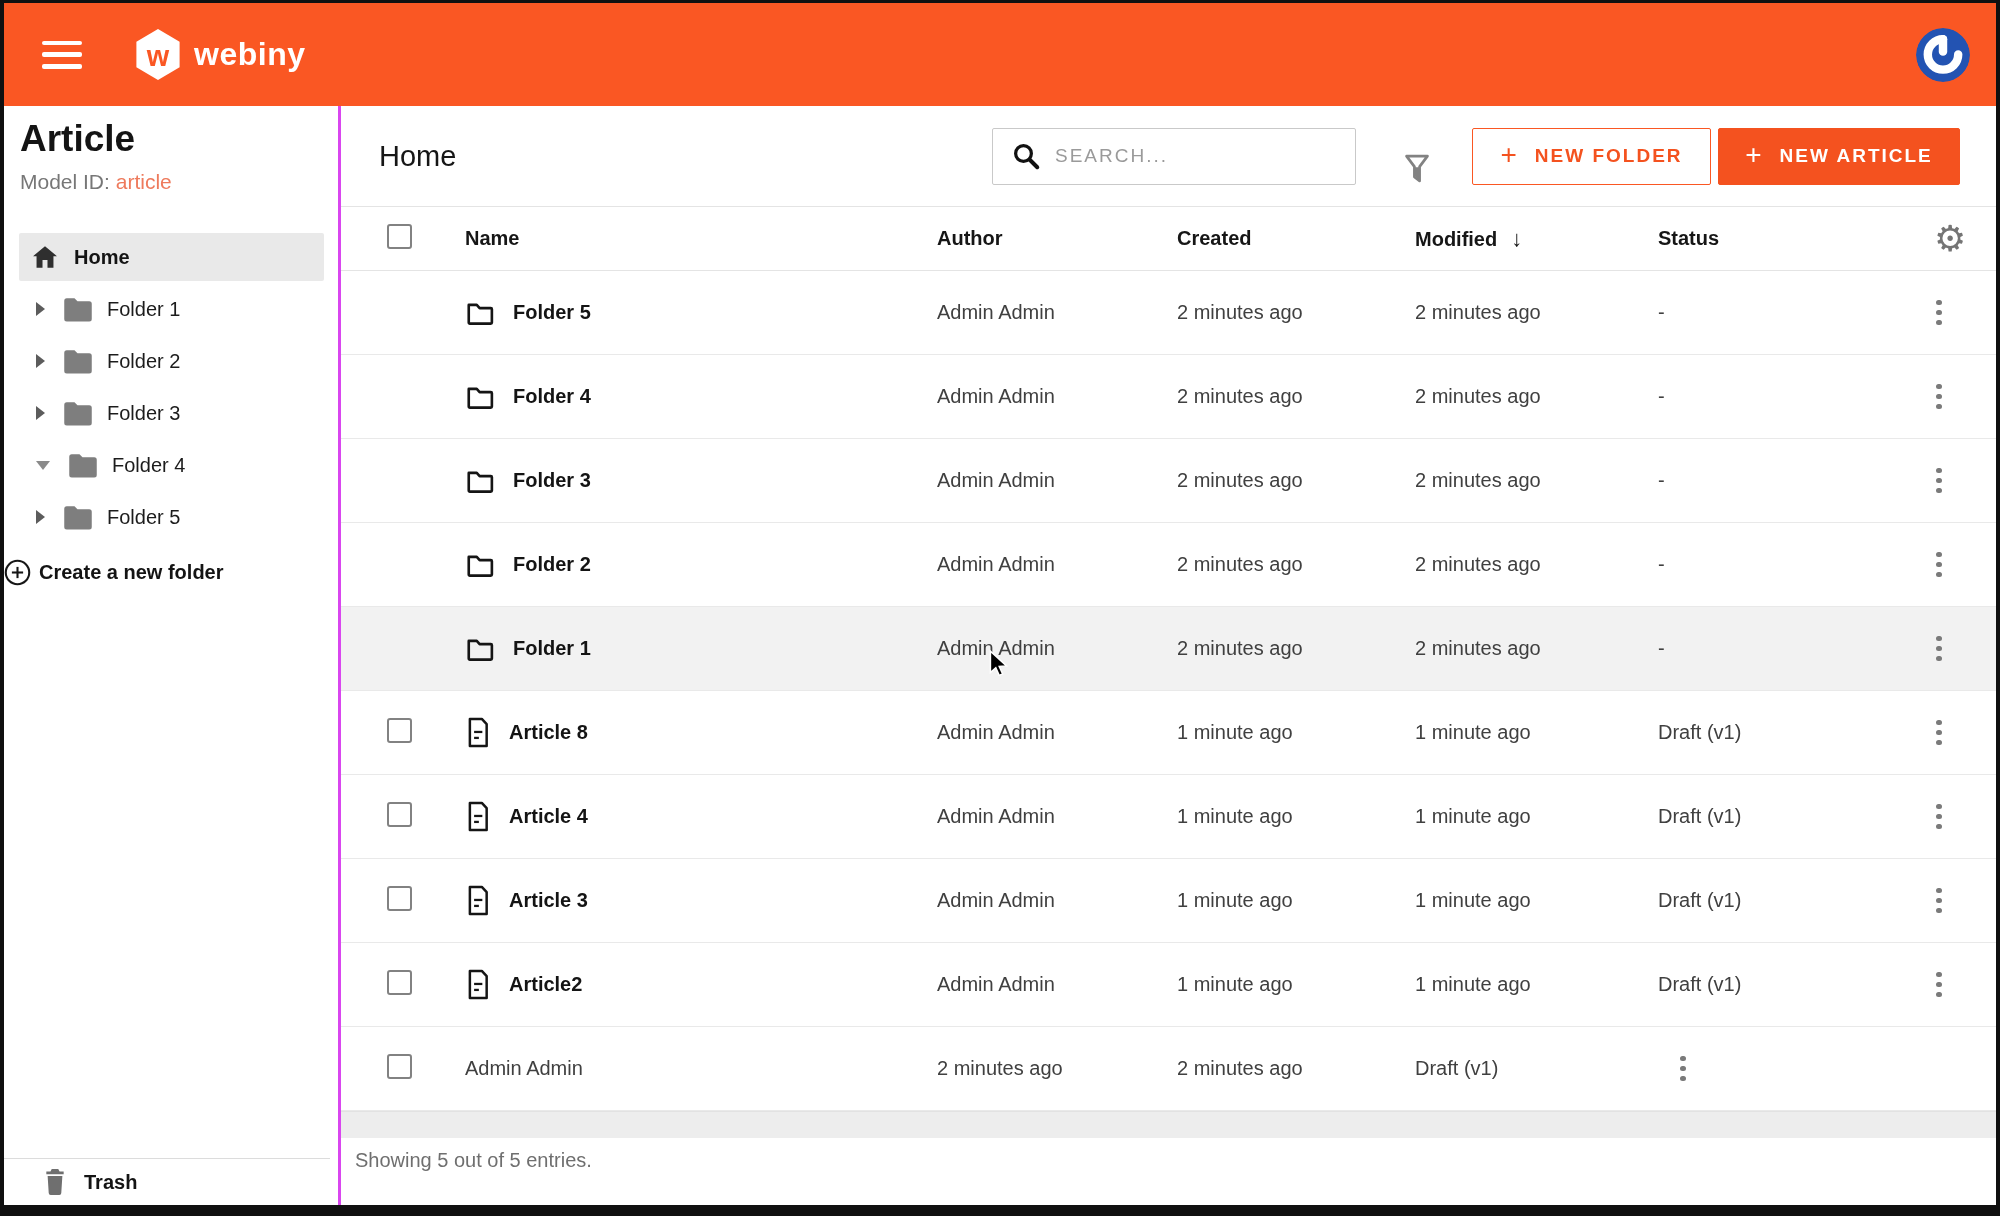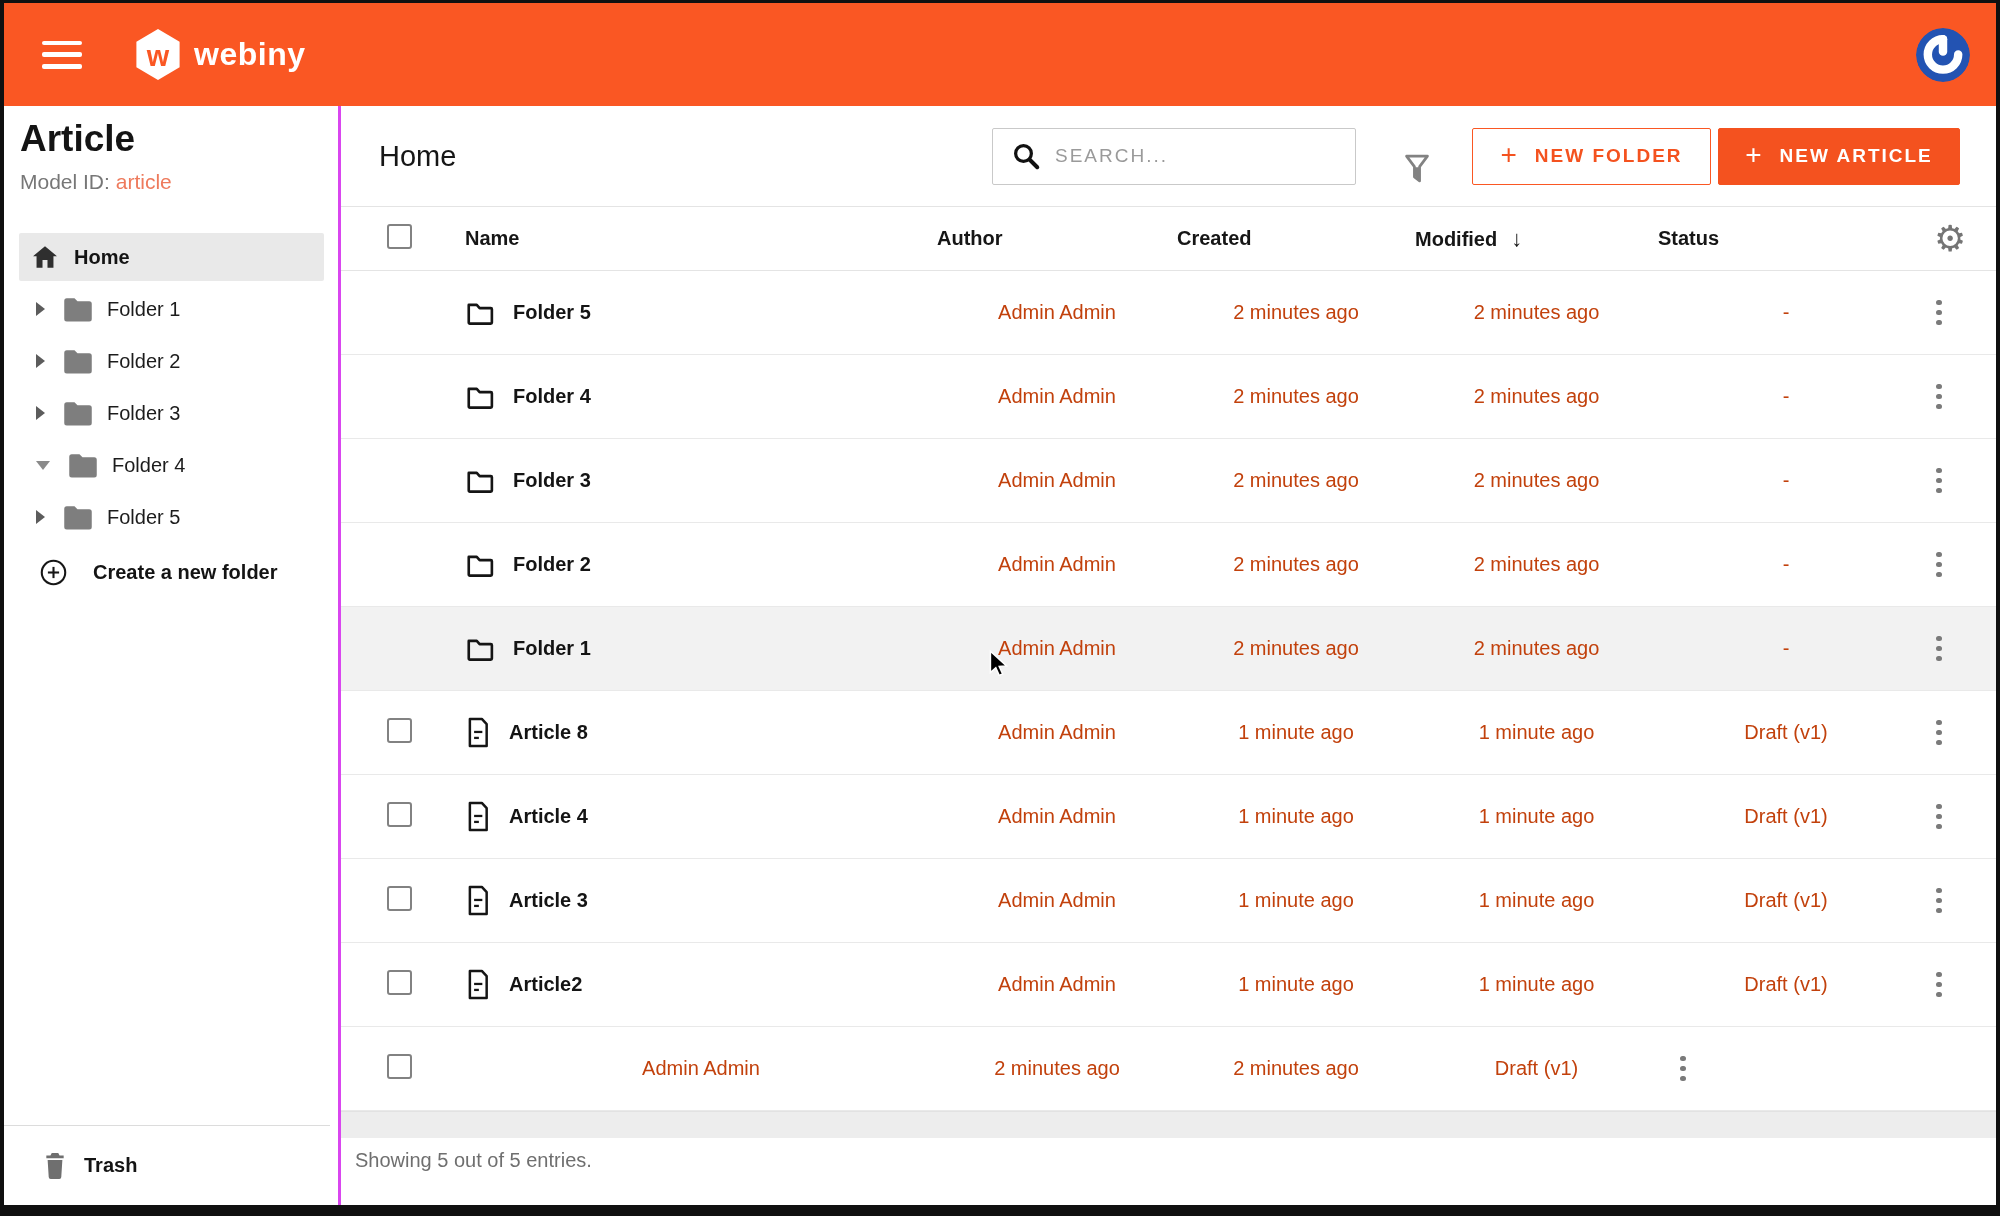--- a/index.html
+++ b/index.html
@@ -51,25 +51,25 @@
   .tree-home .label { font-size:20px; font-weight:600; color:#141414; }
   .tree-folder {
     height:52px; display:flex; align-items:center; padding-left:32px; gap:10px; cursor:pointer;
   }
   .caret { width:0; height:0; display:inline-block; }
   .caret.right { border-top:7px solid transparent; border-bottom:7px solid transparent; border-left:9px solid #5c5c5c; }
   .caret.down  { border-left:7px solid transparent; border-right:7px solid transparent; border-top:9px solid #8a8a8a; }
   .tree-folder .ficon { margin-left:8px; display:flex; align-items:center; }
   .tree-folder .label { font-size:20px; color:#1c1c1c; margin-left:4px; }
   .create-folder {
-    margin-top:4px; height:50px; display:flex; align-items:center; padding-left:36px; gap:26px; cursor:pointer;
+    margin-top:4px; height:50px; display:flex; align-items:center; gap:8px; cursor:pointer;
   }
   .create-folder .label { font-size:20px; font-weight:600; color:#141414; }
   .side-footer {
-    position:absolute; left:0; right:8px; bottom:0; height:80px;
+    position:absolute; left:0; right:8px; bottom:0; height:47px;
     border-top:1px solid #dcdcdc; display:flex; align-items:center; padding-left:40px; gap:18px;
     background:#fff; cursor:pointer;
   }
   .side-footer .label { font-size:20px; font-weight:600; color:#141414; }
 
   
   .main-header { height:100px; display:flex; align-items:center; padding:0 36px 0 38px; }
   .page-title { font-size:29px; font-weight:400; color:#161616; }
   .hdr-right { margin-left:auto; display:flex; align-items:flex-end; }
   .searchbox {
@@ -104,21 +104,21 @@
   .sort-arrow { font-size:22px; margin-left:14px; font-weight:400; }
   .checkbox {
     width:25px; height:25px; border:2.5px solid #828282; border-radius:3px; background:#fff;
     display:inline-block; margin-left:46px; cursor:pointer;
   }
   .trow { height:84px; border-bottom:1px solid #e9e9e9; background:#fff; }
   .trow.hover { background:#f2f2f2; }
   .trow .checkbox.hidden { visibility:hidden; }
   .cell-name { display:flex; align-items:center; gap:18px; }
   .row-name { font-size:20px; font-weight:600; color:#141414; cursor:pointer; }
-  .meta { font-size:20px; color:#c2410c;text-align:center; }
+  .meta { font-size:20px; color:#404040; }
   .icon { display:flex; align-items:center; }
   .cell-actions { display:flex; align-items:center; padding-left:14px; }
   .kebab { display:flex; flex-direction:column; gap:4.5px; padding:8px; cursor:pointer; }
   .kebab i { width:5.5px; height:5.5px; border-radius:50%; background:#7a7a7a; display:block; }
   .gear { font-size:36px; color:#757575; line-height:1; cursor:pointer; margin-left:6px;
           font-family:"DejaVu Sans", sans-serif; }
 
   .scroll-strip { height:27px; background:#ededed; border-top:1px solid #e2e2e2; }
   .main-footer { height:45px; display:flex; align-items:center; padding-left:14px; background:#fff; }
   .main-footer .label { font-size:20px; color:#6f6f6f; }

